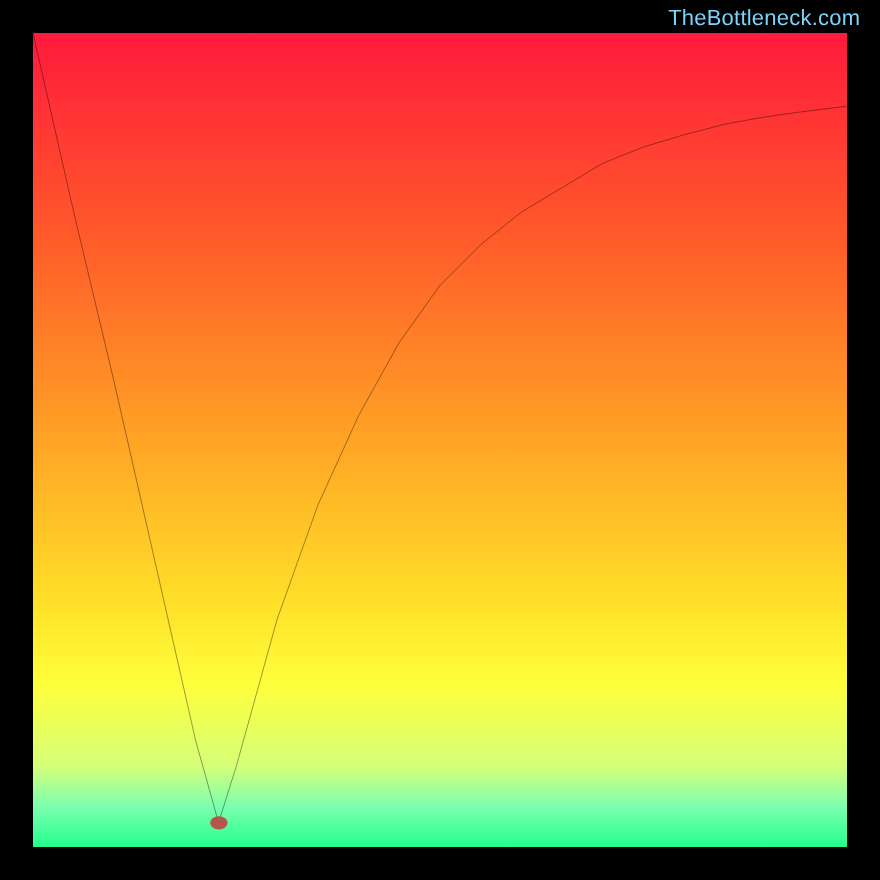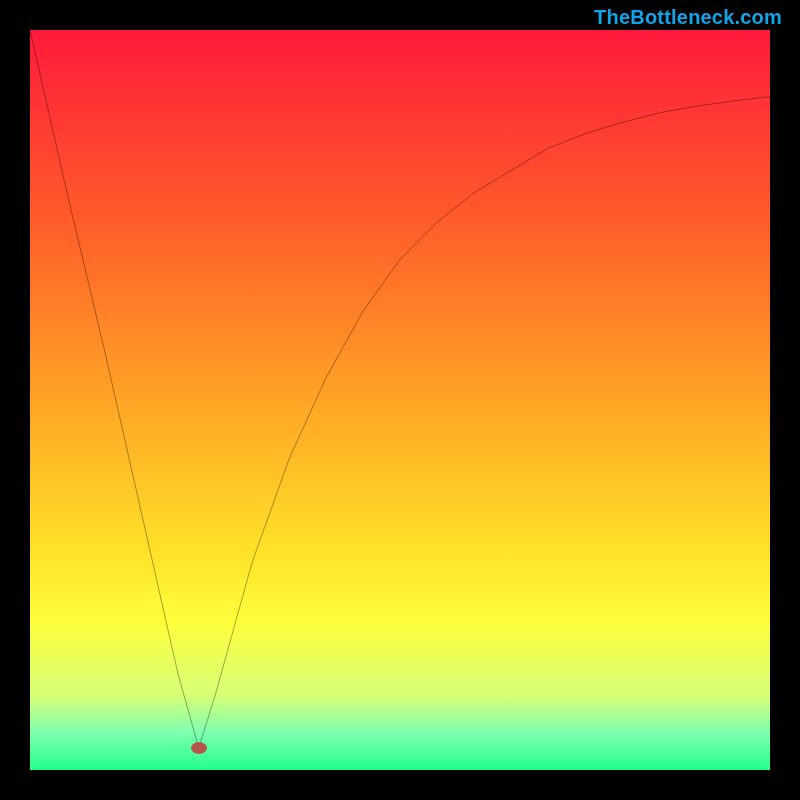--- a/index.html
+++ b/index.html
@@ -48,23 +48,23 @@
     position: absolute;
     width: 16px;
     height: 12px;
     border-radius: 50% / 50%;
     transform: translate(-50%, -50%);
   }
   .attribution {
     position: absolute;
     top: 6px;
     right: 18px;
-    color: #0ea5e9;
+    color: #7dd3fc;
     font-size: 20px;
-    font-weight: 700;
+    font-weight: 400;
     letter-spacing: 0.2px;
   }
 </style>
 </head>
 <body>
 
 <div class="frame">
 
   <div class="attribution">TheBottleneck.com</div>
 

